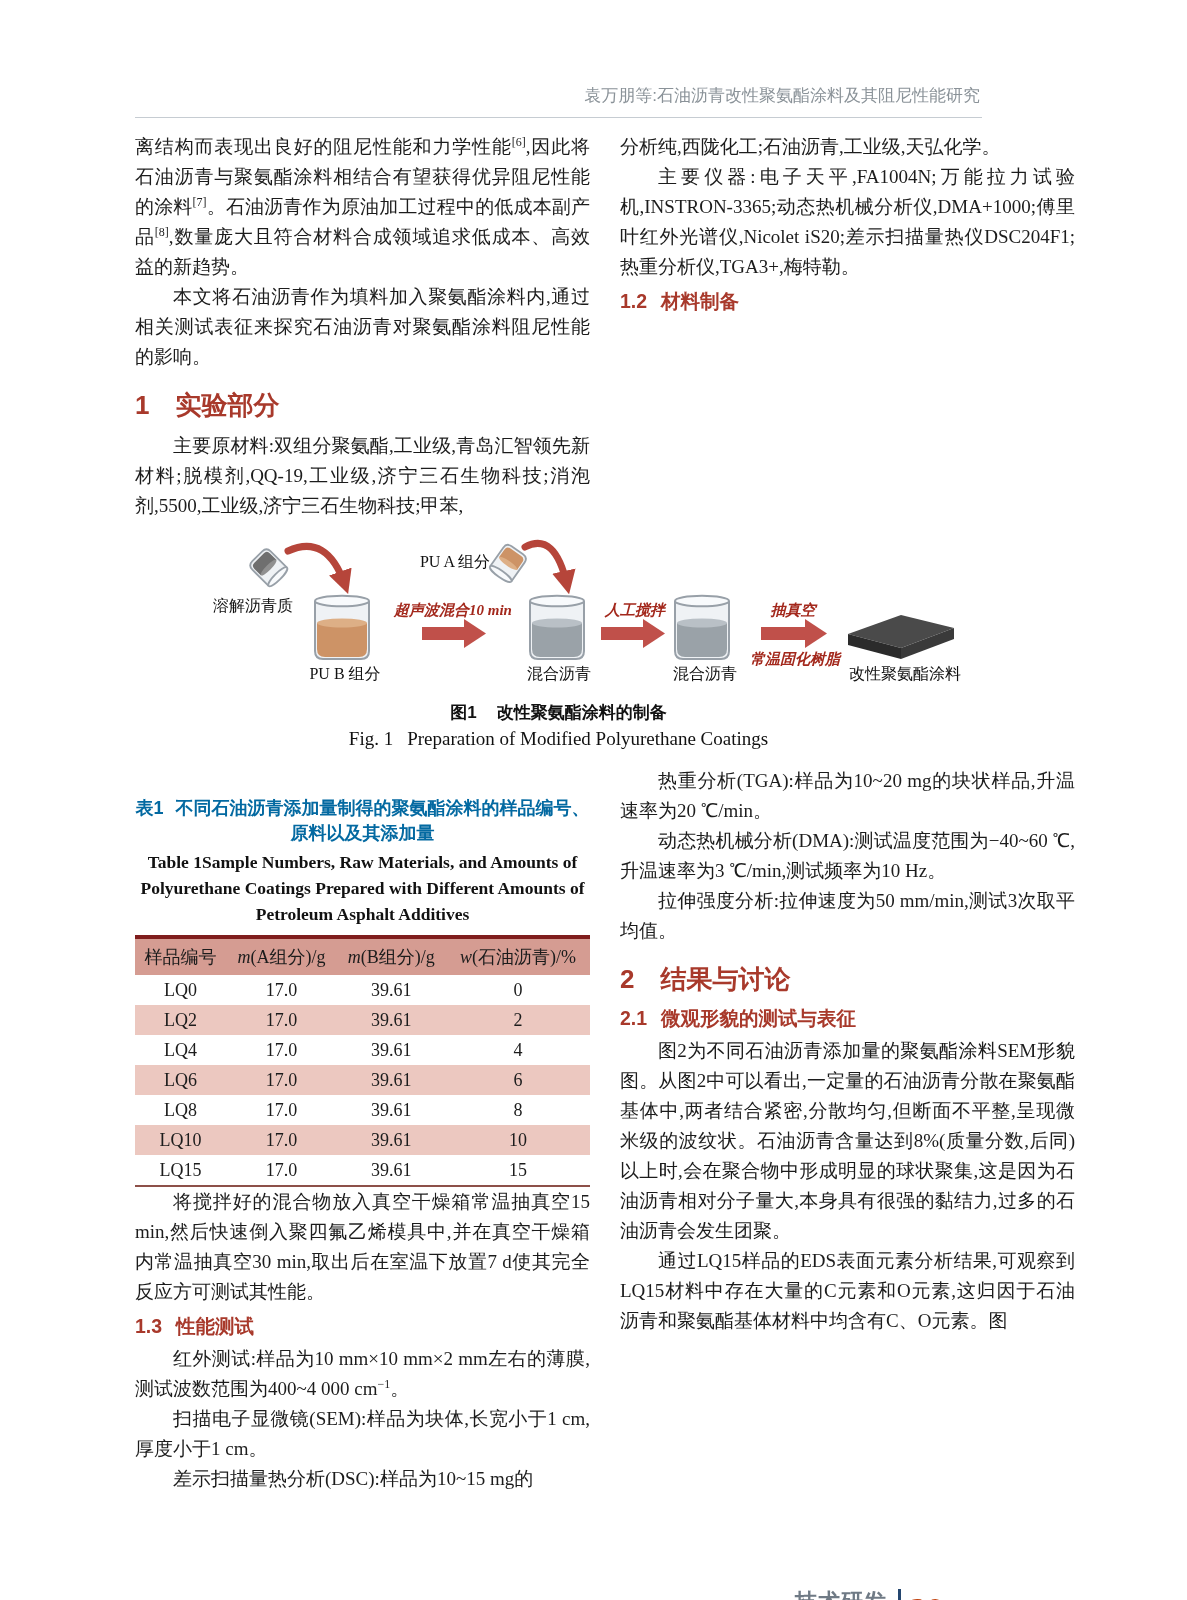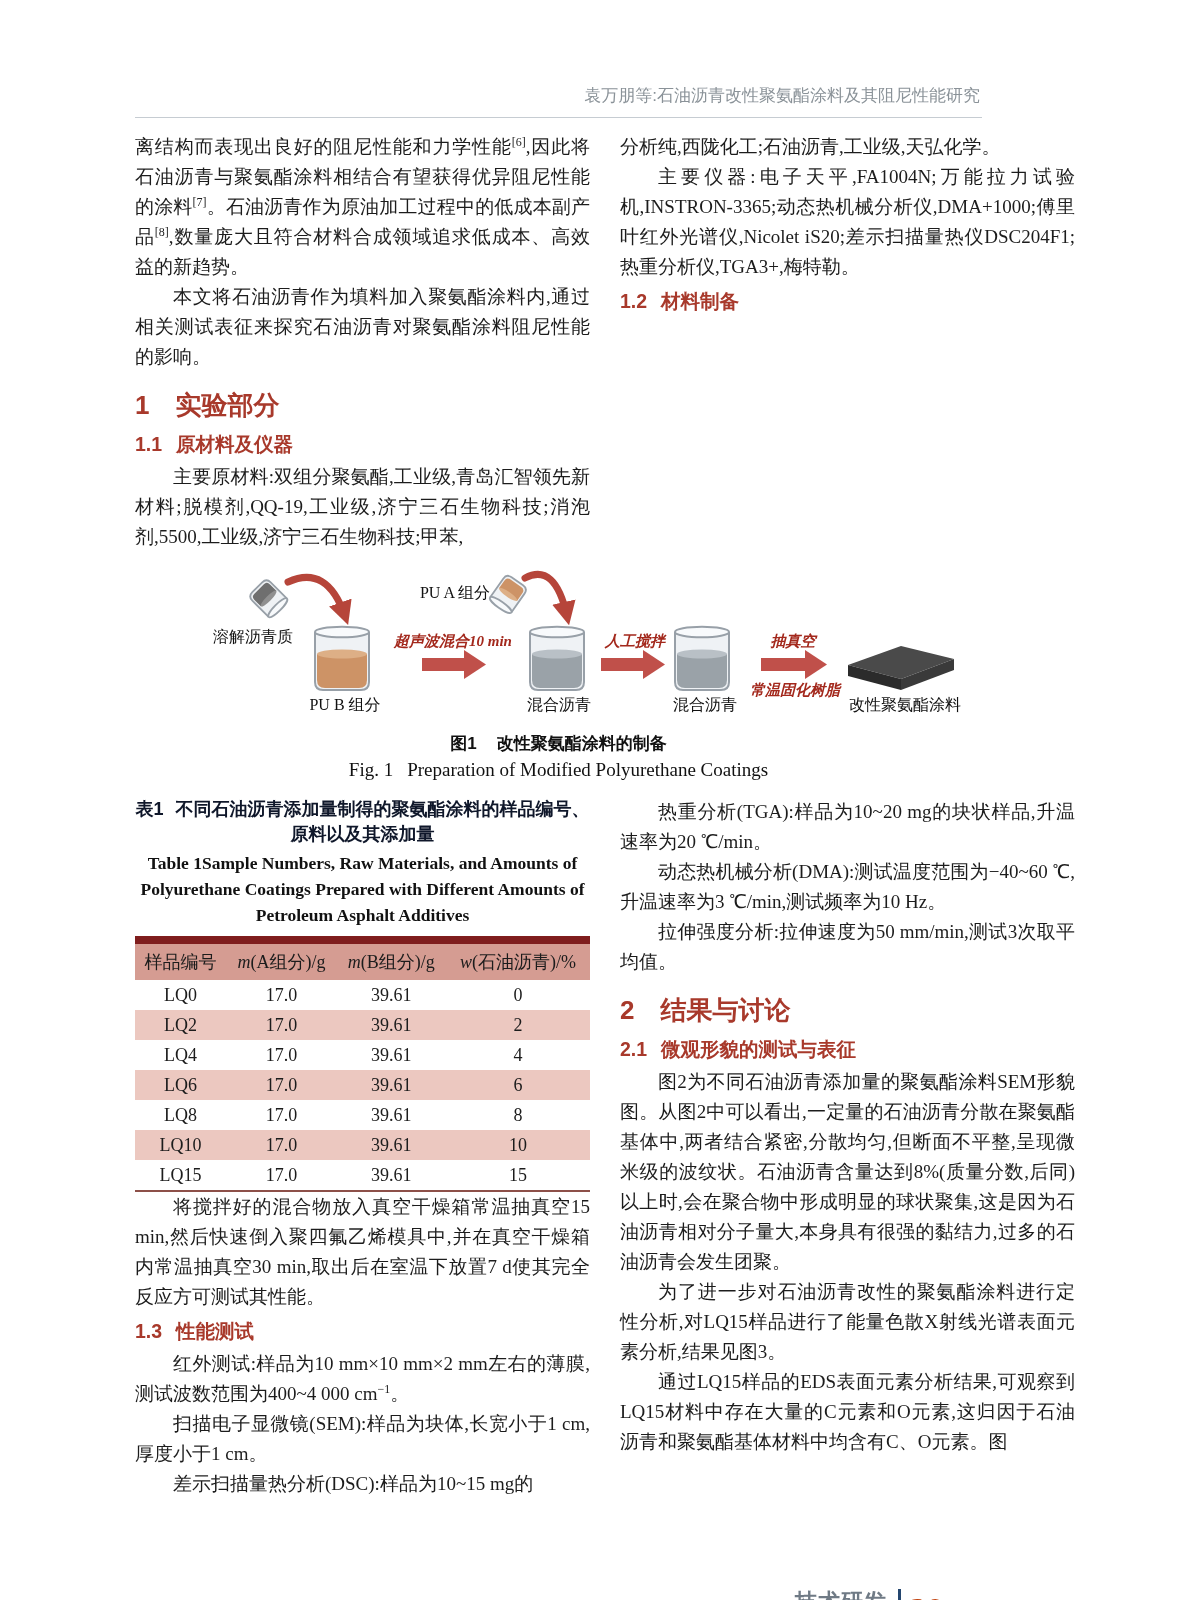--- a/index.html
+++ b/index.html
@@ -20,25 +20,25 @@
   .h2 .hnum{margin-right:14px;}
   .figure{margin-top:10px;}
   .figure svg{display:block;margin:0 auto;}
   .figcap-cn{margin-top:12px;text-align:center;font-family:"Liberation Sans",sans-serif;
         font-weight:bold;font-size:17px;color:#111;}
   .figcap-cn .capnum{margin-right:20px;}
   .figcap-en{margin-top:4px;text-align:center;font-weight:normal;font-size:19px;color:#111;}
   .figcap-en .capnum{margin-right:14px;}
   .row2{margin-top:16px;}
   .tabcap-cn{text-align:center;font-family:"Liberation Sans",sans-serif;font-weight:bold;
-        font-size:18px;line-height:25px;color:#0f172a;}
+        font-size:18px;line-height:25px;color:#0369a1;margin-top:30px;}
   .tabcap-cn .capnum{margin-right:12px;}
   .tabcap-en{margin-top:3px;text-align:center;font-weight:bold;font-size:17.5px;line-height:26px;color:#111;}
   table.t1{width:100%;margin-top:8px;border-collapse:collapse;
-        border-top:8px solid #7f1d1d;border-bottom:2px solid #8d5049;font-size:18px;}
+        border-top:4px solid #7f1d1d;border-bottom:2px solid #8d5049;font-size:18px;}
   .t1 th{background:#d59c92;font-weight:normal;height:36px;text-align:center;padding:0 2px;}
   .t1 td{height:28px;text-align:center;}
   .t1 tbody tr:nth-child(even){background:#ecc8c0;}
   .vit{font-style:italic;}
   .mt26{margin-top:22px;}
   .footer{position:absolute;top:1587px;right:150px;display:flex;align-items:center;}
   .f-text{text-align:right;}
   .f-cn{font-family:"Liberation Sans",sans-serif;font-weight:bold;font-size:22px;color:#6f7a85;letter-spacing:1px;}
   .f-en{margin-top:1px;font-size:12.5px;color:#6f7a85;}
   .f-bar{width:3px;height:42px;background:#24466f;margin:0 9px 0 11px;}
@@ -57,21 +57,20 @@
   </div>
   <div class="head-rule"></div>
 
   <div class="content">
 
     <div class="cols">
       <div class="col">
         <p class="body noind"><span>离结构而表现出良好的阻尼性能和力学性能</span><sup class="ref">[6]</sup><span>,因此将石油沥青与聚氨酯涂料相结合有望获得优异阻尼性能的涂料</span><sup class="ref">[7]</sup><span>。石油沥青作为原油加工过程中的低成本副产品</span><sup class="ref">[8]</sup><span>,数量庞大且符合材料合成领域追求低成本、高效益的新趋势。</span></p>
         <p class="body">本文将石油沥青作为填料加入聚氨酯涂料内,通过相关测试表征来探究石油沥青对聚氨酯涂料阻尼性能的影响。</p>
         <div class="h1"><span class="hnum">1</span><span>实验部分</span></div>
-        <div class="h2"><span class="hnum">1.1</span><span>原材料及仪器</span></div>
         <p class="body">主要原材料:双组分聚氨酯,工业级,青岛汇智领先新材料;脱模剂,QQ-19,工业级,济宁三石生物科技;消泡剂,5500,工业级,济宁三石生物科技;甲苯,</p>
       </div>
       <div class="col">
         <p class="body noind">分析纯,西陇化工;石油沥青,工业级,天弘化学。</p>
         <p class="body">主要仪器:电子天平,FA1004N;万能拉力试验机,INSTRON-3365;动态热机械分析仪,DMA+1000;傅里叶红外光谱仪,Nicolet iS20;差示扫描量热仪DSC204F1;热重分析仪,TGA3+,梅特勒。</p>
         <div class="h2"><span class="hnum">1.2</span><span>材料制备</span></div>
       </div>
     </div>
 
     <div class="figure">
@@ -222,21 +221,20 @@
         <p class="body">差示扫描量热分析(DSC):样品为10~15 mg的</p>
       </div>
 
       <div class="col">
         <p class="body">热重分析(TGA):样品为10~20 mg的块状样品,升温速率为20 ℃/min。</p>
         <p class="body">动态热机械分析(DMA):测试温度范围为−40~60 ℃,升温速率为3 ℃/min,测试频率为10 Hz。</p>
         <p class="body">拉伸强度分析:拉伸速度为50 mm/min,测试3次取平均值。</p>
         <div class="h1"><span class="hnum">2</span><span>结果与讨论</span></div>
         <div class="h2"><span class="hnum">2.1</span><span>微观形貌的测试与表征</span></div>
         <p class="body">图2为不同石油沥青添加量的聚氨酯涂料SEM形貌图。从图2中可以看出,一定量的石油沥青分散在聚氨酯基体中,两者结合紧密,分散均匀,但断面不平整,呈现微米级的波纹状。石油沥青含量达到8%(质量分数,后同)以上时,会在聚合物中形成明显的球状聚集,这是因为石油沥青相对分子量大,本身具有很强的黏结力,过多的石油沥青会发生团聚。</p>
-        <p class="body">为了进一步对石油沥青改性的聚氨酯涂料进行定性分析,对LQ15样品进行了能量色散X射线光谱表面元素分析,结果见图3。</p>
         <p class="body">通过LQ15样品的EDS表面元素分析结果,可观察到LQ15材料中存在大量的C元素和O元素,这归因于石油沥青和聚氨酯基体材料中均含有C、O元素。图</p>
       </div>
     </div>
   </div>
 
   <div class="footer">
     <div class="f-text">
       <div class="f-cn">技术研发</div>
       <div class="f-en">Technical Research and Development</div>
     </div>

